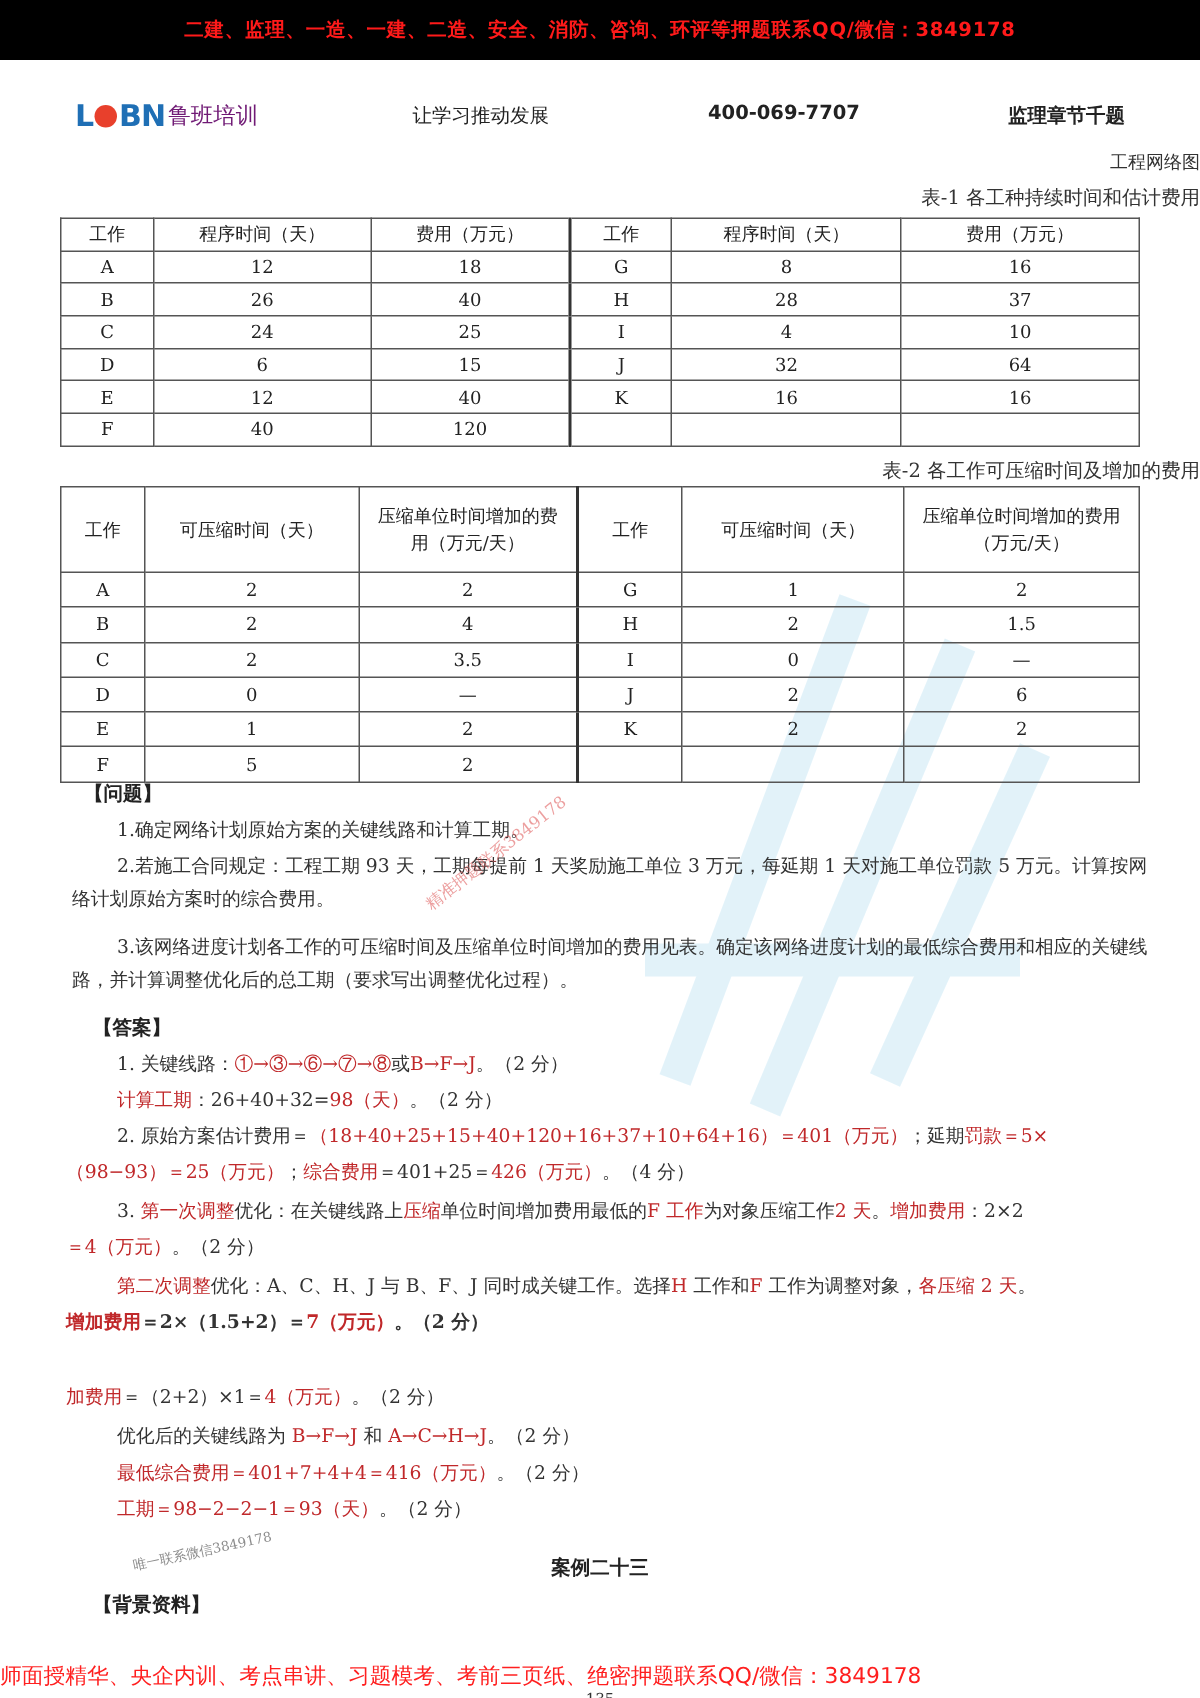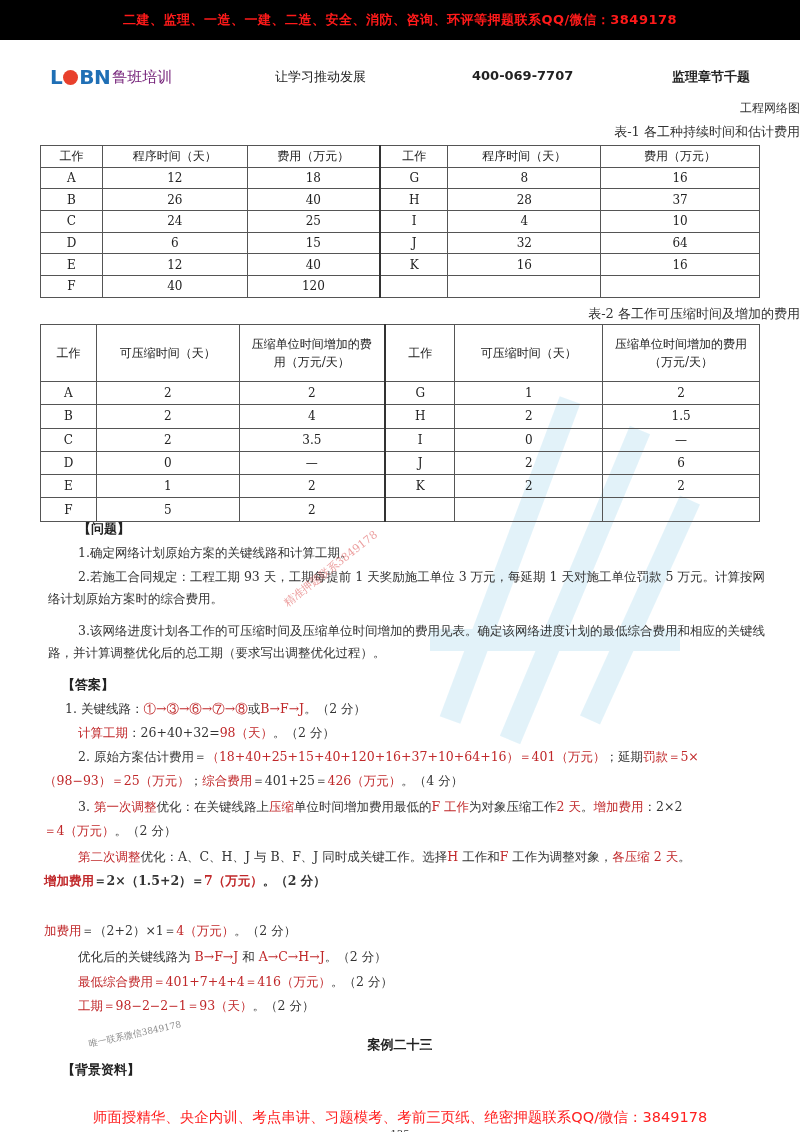--- a/index.html
+++ b/index.html
@@ -27,21 +27,21 @@
   table.t2 th { height: 57px; line-height: 18px; }
   table.t2 td { height: 23.3px; }
   .vsep { border-left: 2px solid #333 !important; }
 
   .para { position: absolute; font-size: 12.5px; line-height: 22px; color: #333; }
   .sect { position: absolute; font-family: "DejaVu Sans", sans-serif; font-weight: bold; font-size: 13px; color: #222; }
   .red { color: #c0282a; }
   .ans { position: absolute; font-size: 12.5px; line-height: 22px; color: #333; white-space: nowrap; }
   .case-title { position: absolute; top: 996px; width: 800px; text-align: center; font-family: "DejaVu Sans", sans-serif; font-weight: bold; font-size: 13px; color: #222; }
   .page-num { position: absolute; top: 1088px; width: 800px; text-align: center; font-size: 10px; color: #333; }
-  .footer-ad { position: absolute; top: 1068px; width: 800px; text-align: center; font-family: "DejaVu Sans", sans-serif; font-size: 14.5px; color: #ff1f1f; }
+  .footer-ad { position: absolute; top: 1068px; width: 800px; text-align: left; font-family: "DejaVu Sans", sans-serif; font-size: 14.5px; color: #ff1f1f; }
   .stamp { position: absolute; color: rgba(220,80,80,0.55); font-size: 11px; transform-origin: left bottom; white-space: nowrap; }
   .stamp2 { position: absolute; color: rgba(90,90,90,0.7); font-size: 9px; transform: rotate(-12deg); white-space: nowrap; }
   .bg-mark { position: absolute; left: 390px; top: 300px; width: 340px; height: 420px; pointer-events: none; opacity: 0.13; }
 </style>
 </head>
 <body>
 
 <div class="top-banner">
   <span>二建、监理、一造、一建、二造、安全、消防、咨询、环评等押题联系QQ/微信：3849178</span>
 </div>
@@ -207,30 +207,30 @@
       <td>F</td>
       <td>5</td>
       <td>2</td>
       <td class="vsep"></td>
       <td></td>
       <td></td>
     </tr>
   </tbody>
     </table>
 
-  <div class="sect" style="left:78px; top:480px;font-family:Liberation Mono, monospace;">【问题】</div>
+  <div class="sect" style="left:56px; top:480px;font-family:Liberation Mono, monospace;">【问题】</div>
   <div class="para" style="left:78px; top:502px; width:690px;">1.确定网络计划原始方案的关键线路和计算工期。</div>
   <div class="para" style="left:48px; top:526px; width:720px; text-indent:30px;">2.若施工合同规定：工程工期 93 天，工期每提前 1 天奖励施工单位 3 万元，每延期 1 天对施工单位罚款 5 万元。计算按网络计划原始方案时的综合费用。</div>
   <div class="para" style="left:48px; top:580px; width:720px; text-indent:30px;">3.该网络进度计划各工作的可压缩时间及压缩单位时间增加的费用见表。确定该网络进度计划的最低综合费用和相应的关键线路，并计算调整优化后的总工期（要求写出调整优化过程）。</div>
 
   <div class="stamp" style="left:290px; top:555px; transform: rotate(-38deg);">精准押题联系3849178</div>
 
   <div class="sect" style="left:62px; top:636px;">【答案】</div>
 
-  <div class="ans" style="left:65px; top:658px;">
+  <div class="ans" style="left:78px; top:658px;">
     <span>1. 关键线路：</span><span class="red">①→③→⑥→⑦→⑧</span><span>或</span><span class="red">B→F→J</span><span>。（2 分）</span>
   </div>
   <div class="ans" style="left:78px; top:682px;">
     <span class="red">计算工期</span><span>：26+40+32=</span><span class="red">98（天）</span><span>。（2 分）</span>
   </div>
   <div class="ans" style="left:78px; top:706px;">
     <span>2. 原始方案估计费用＝</span><span class="red">（18+40+25+15+40+120+16+37+10+64+16）＝401（万元）</span><span>；延期</span><span class="red">罚款＝5×</span>
   </div>
   <div class="ans" style="left:44px; top:730px;">
     <span class="red">（98−93）＝25（万元）</span><span>；</span><span class="red">综合费用</span><span>＝401+25＝</span><span class="red">426（万元）</span><span>。（4 分）</span>

